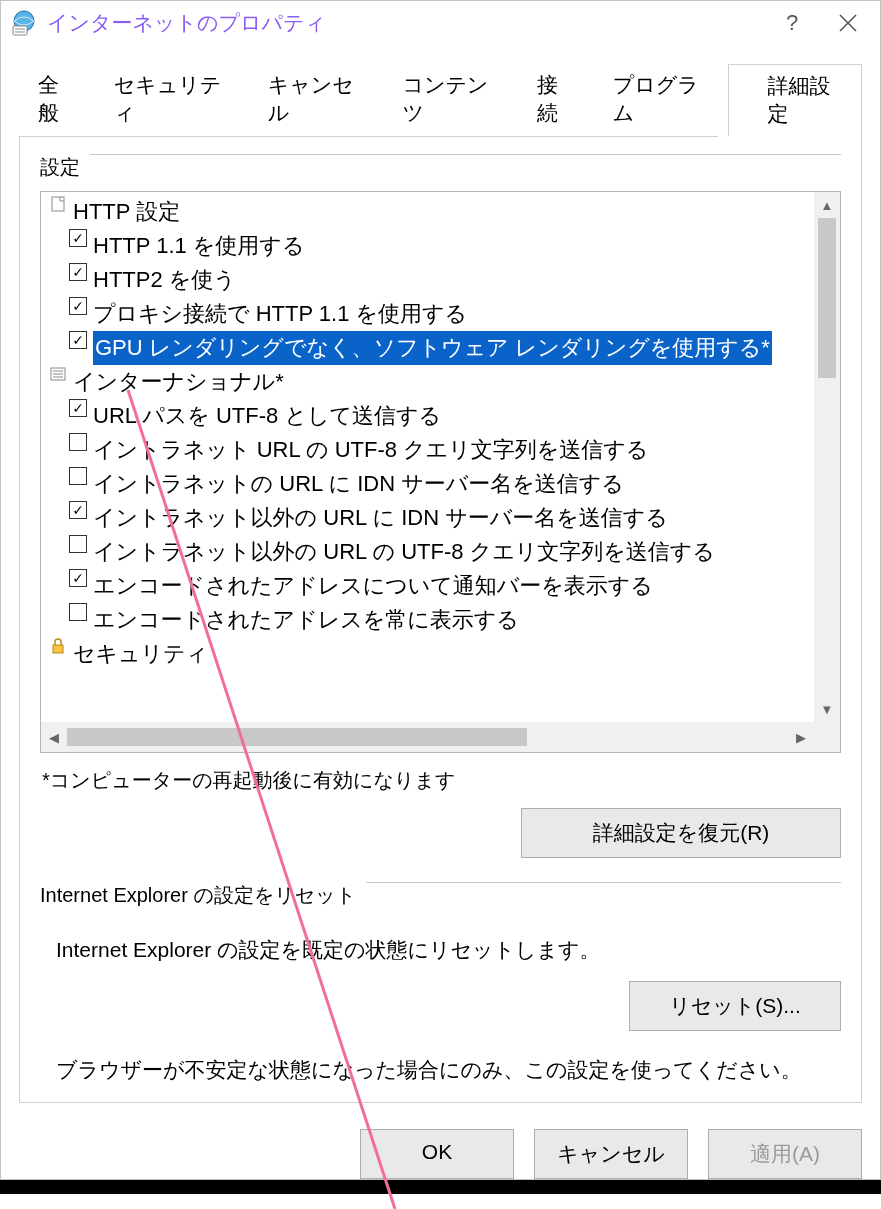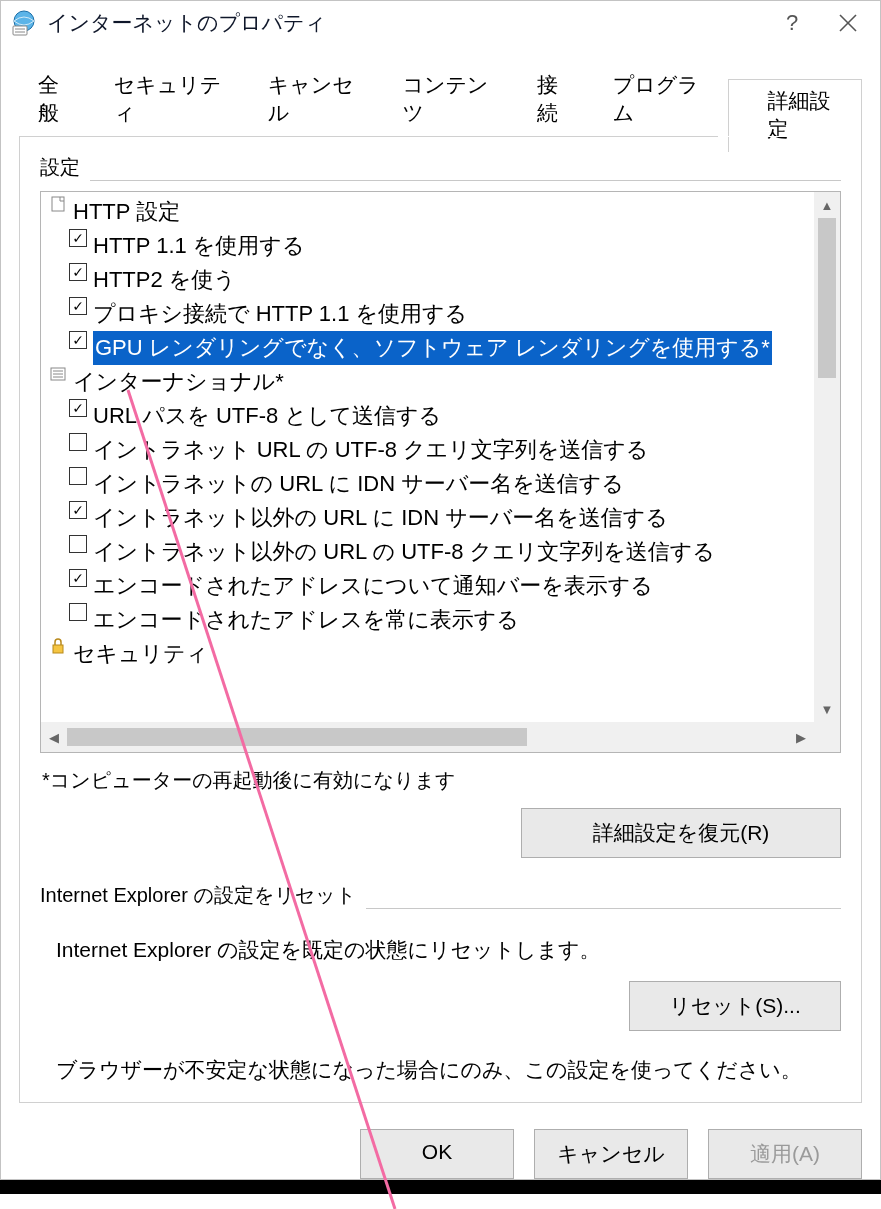--- a/index.html
+++ b/index.html
@@ -26,21 +26,21 @@
     height: 56px;
     display: flex;
     align-items: center;
     padding: 0 4px 0 10px;
     color: #5a5a5a;
   }
   .title-bar .icon {
     width: 26px; height: 26px;
     margin-right: 10px;
   }
-  .title-text { font-size: 21px; color: #0f172a; }
+  .title-text { font-size: 21px; color: #8b5cf6; }
   .title-spacer { flex: 1; }
   .title-btn {
     width: 56px; height: 44px;
     display: flex; align-items: center; justify-content: center;
     color: #555; font-size: 24px;
   }
 
   .tab-row {
     display: flex;
     padding: 18px 18px 0 18px;
@@ -51,40 +51,40 @@
     padding: 7px 18px 9px 18px;
     border: 1px solid transparent;
     border-bottom: none;
     font-size: 21px;
     cursor: default;
   }
   .tab.active {
     border-color: #d0d0d0;
     background: #fff;
     position: relative;
-    top: 16px;
+    top: 1px;
     padding-left: 38px;
   }
   .tab-content {
     flex: 1;
     margin: 0 18px 12px 18px;
     border: 1px solid #d0d0d0;
     border-top: 1px solid #d0d0d0;
     padding: 15px 20px;
     position: relative;
   }
   .tab-content.no-top::before {
     
     content: "";
     position: absolute;
     right: 0; top: -1px; width: 143px; height: 1px; background: #fff;
   }
 
   .group-header {
-    display: flex; align-items: flex-end;
+    display: flex; align-items: flex-start;
     margin: 2px 0 10px 0;
   }
   .group-header .label { font-size: 20px; padding-right: 10px; }
   .group-header .line { flex: 1; height: 1px; background: #c8c8c8; }
 
   .list-box {
     border: 1px solid #b5b5b5;
     height: 562px;
     position: relative;
     margin: 4px 0 6px 0;

